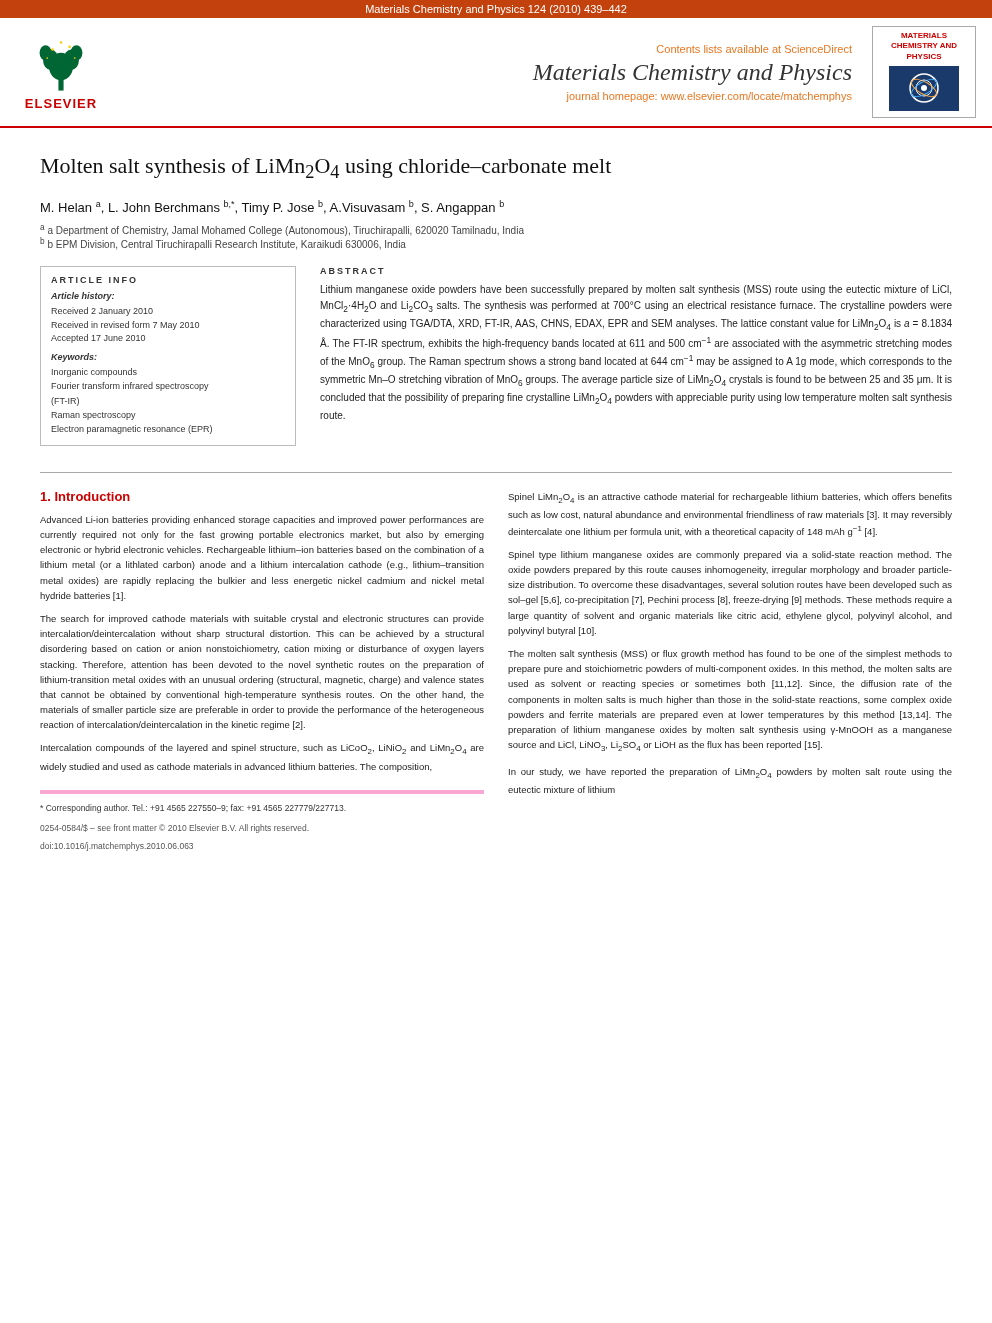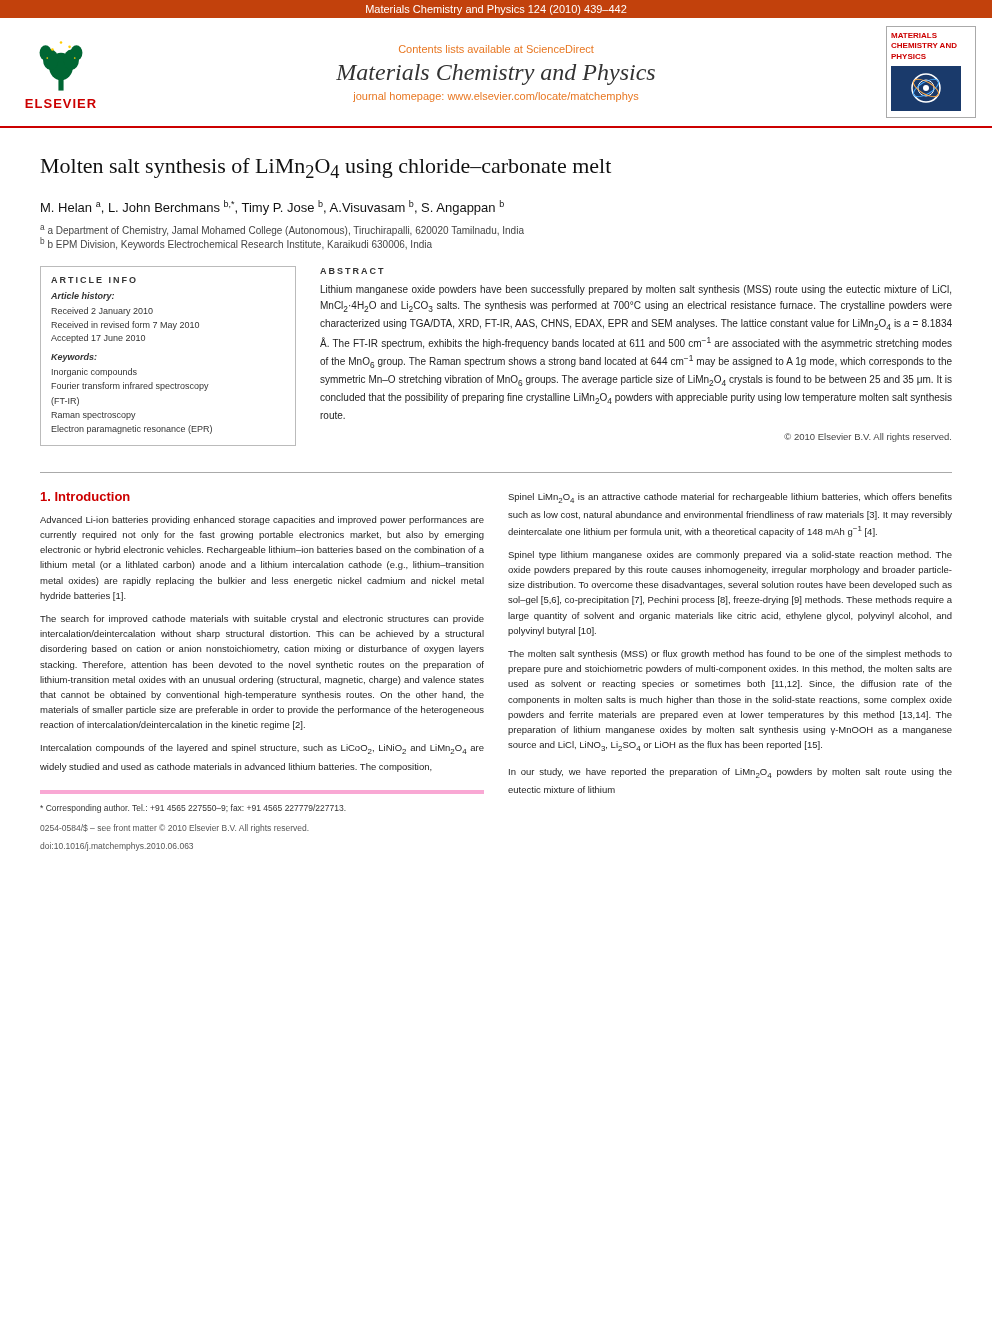--- a/index.html
+++ b/index.html
@@ -46,21 +46,21 @@
     .elsevier-text {
       font-size: 13px;
       font-family: Arial, sans-serif;
       font-weight: bold;
       color: #c00;
       letter-spacing: 1px;
       margin-top: 2px;
     }
     .header-center {
       flex: 1;
-      text-align: center;
+      text-align: right;
       padding: 0 20px;
     }
     .sciencedirect-link {
       font-size: 11px;
       color: #555;
       font-family: Arial, sans-serif;
       margin-bottom: 4px;
     }
     .sciencedirect-link span {
       color: #e87722;
@@ -74,23 +74,23 @@
     }
     .journal-homepage {
       font-size: 11px;
       color: #555;
       font-family: Arial, sans-serif;
     }
     .journal-homepage span {
       color: #e87722;
     }
     .journal-logo-box {
-      width: 90px;
+      width: 104px;
       border: 1px solid #aaa;
-      text-align: left;
+      text-align: center;
       font-size: 9px;
       font-family: Arial, sans-serif;
       padding: 4px;
       color: #333;
     }
     .journal-logo-box .logo-title {
       font-weight: bold;
       font-size: 8px;
       color: #c00;
       line-height: 1.3;
@@ -305,21 +305,21 @@
     <div class="article-title">
       Molten salt synthesis of LiMn<sub>2</sub>O<sub>4</sub> using chloride–carbonate melt
     </div>
 
     <div class="authors">
       M. Helan <sup>a</sup>, L. John Berchmans <sup>b,*</sup>, Timy P. Jose <sup>b</sup>, A.Visuvasam <sup>b</sup>, S. Angappan <sup>b</sup>
     </div>
 
     <div class="affiliations">
       <sup>a</sup> <span>a Department of Chemistry, Jamal Mohamed College (Autonomous), Tiruchirapalli, 620020 Tamilnadu, India</span><br>
-      <sup>b</sup> <span>b EPM Division, Keywords Electrochemical Research Institute, Karaikudi 630006, India</span>
+      <sup>b</sup> <span>b EPM Division, Central Tiruchirapalli Research Institute, Karaikudi 630006, India</span>
     </div>
 
     <div class="two-col">
 
       <div class="left-col section-box">
         <div class="section-label">ARTICLE INFO</div>
 
         <div class="article-history-label">Article history:</div>
         <div class="article-history-item">Received 2 January 2010</div>
         <div class="article-history-item">Received in revised form 7 May 2010</div>
@@ -330,21 +330,20 @@
         <div class="keyword-item">Fourier transform infrared spectroscopy<br>(FT-IR)</div>
         <div class="keyword-item">Raman spectroscopy</div>
         <div class="keyword-item">Electron paramagnetic resonance (EPR)</div>
       </div>
 
       <div class="right-col">
         <div class="abstract-title">ABSTRACT</div>
         <div class="abstract-text">
           Lithium manganese oxide powders have been successfully prepared by molten salt synthesis (MSS) route using the eutectic mixture of LiCl, MnCl<sub>2</sub>·4H<sub>2</sub>O and Li<sub>2</sub>CO<sub>3</sub> salts. The synthesis was performed at 700°C using an electrical resistance furnace. The crystalline powders were characterized using TGA/DTA, XRD, FT-IR, AAS, CHNS, EDAX, EPR and SEM analyses. The lattice constant value for LiMn<sub>2</sub>O<sub>4</sub> is <i>a</i> = 8.1834 Å. The FT-IR spectrum, exhibits the high-frequency bands located at 611 and 500 cm<sup>−1</sup> are associated with the asymmetric stretching modes of the MnO<sub>6</sub> group. The Raman spectrum shows a strong band located at 644 cm<sup>−1</sup> may be assigned to A 1g mode, which corresponds to the symmetric Mn–O stretching vibration of MnO<sub>6</sub> groups. The average particle size of LiMn<sub>2</sub>O<sub>4</sub> crystals is found to be between 25 and 35 μm. It is concluded that the possibility of preparing fine crystalline LiMn<sub>2</sub>O<sub>4</sub> powders with appreciable purity using low temperature molten salt synthesis route.
         </div>
-        <div class="copyright">© 2010 Elsevier B.V. All rights reserved.</div>
       </div>
     </div>
 
     <hr class="divider">
 
     <div class="body-two-col">
 
       <div class="body-left">
         <div class="section-heading">1. Introduction</div>
 

